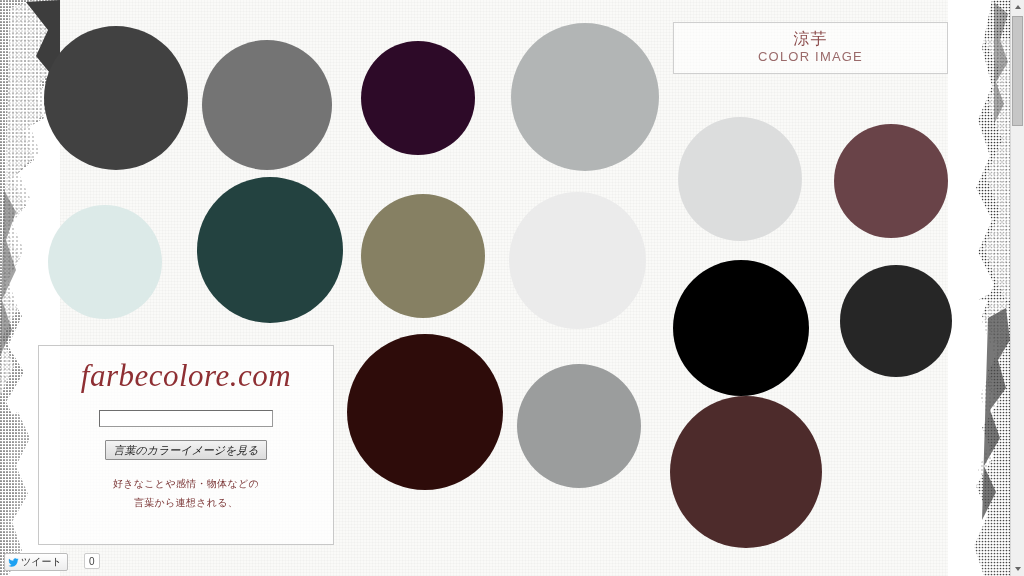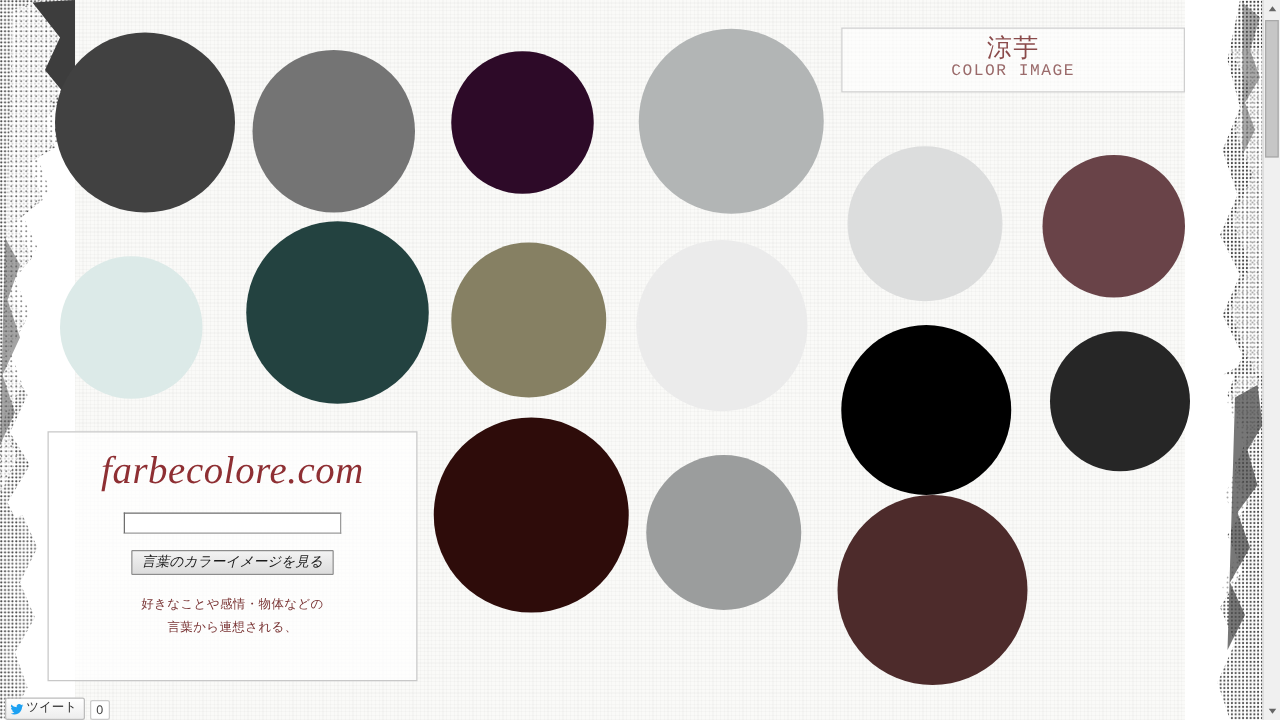--- a/index.html
+++ b/index.html
@@ -53,30 +53,30 @@
     border: 1px solid #cfcfcf;
     background: rgba(255,255,255,0.55);
     display: flex;
     flex-direction: column;
     align-items: center;
     justify-content: center;
     box-sizing: border-box;
   }
   #title-word {
     color: #8a4a4a;
-    font-size: 20px;
+    font-size: 16px;
     line-height: 18px;
     letter-spacing: 1px;
   }
   #title-sub {
     color: #9a6a6a;
     font-size: 13px;
     line-height: 18px;
     letter-spacing: 1.2px;
-    font-family: Liberation Mono, monospace;
+    font-family: Liberation Sans, sans-serif;
   }
 
   
   #panel {
     position: absolute;
     left: 38px;
     top: 345px;
     width: 296px;
     height: 200px;
     border: 1px solid #c8c8c8;
@@ -145,22 +145,22 @@
     letter-spacing: 0.3px;
   }
 
   
   #tweet-bar {
     position: absolute;
     left: 0;
     bottom: 0;
     height: 23px;
     display: flex;
-    align-items: flex-end;
-    gap: 4px;
+    align-items: flex-start;
+    gap: 16px;
     padding-left: 4px;
     background: rgba(255,255,255,0.0);
   }
   #tweet-button {
     display: inline-flex;
     align-items: center;
     gap: 2px;
     height: 16px;
     padding: 0 5px 0 3px;
     border: 1px solid #bcbcbc;

